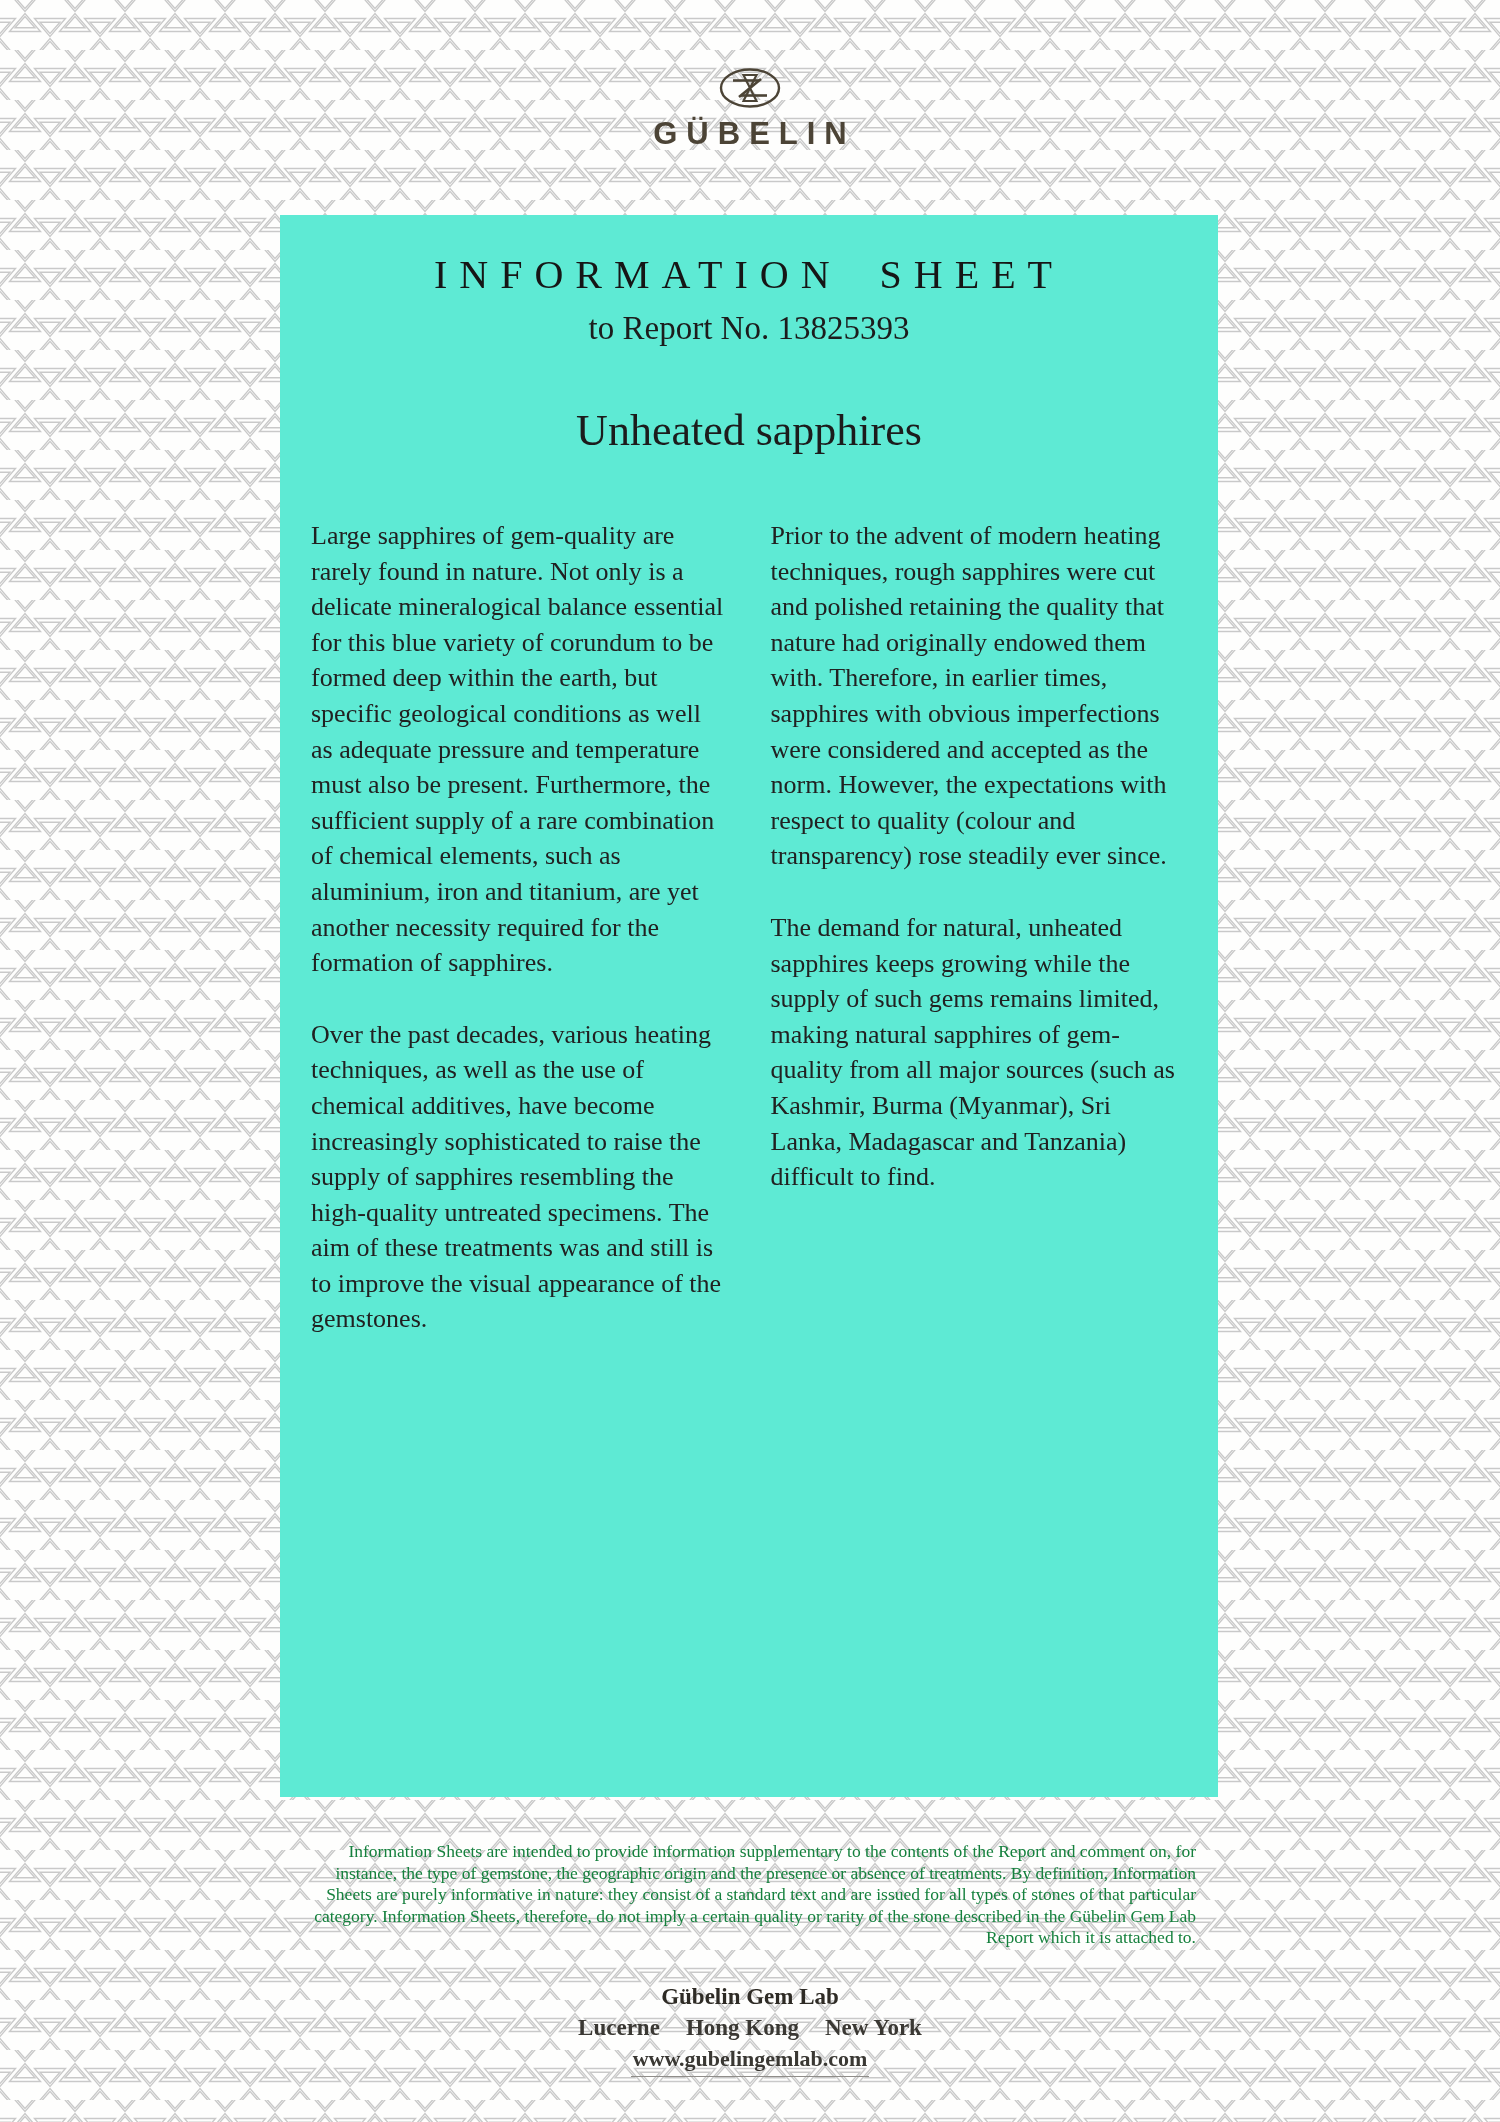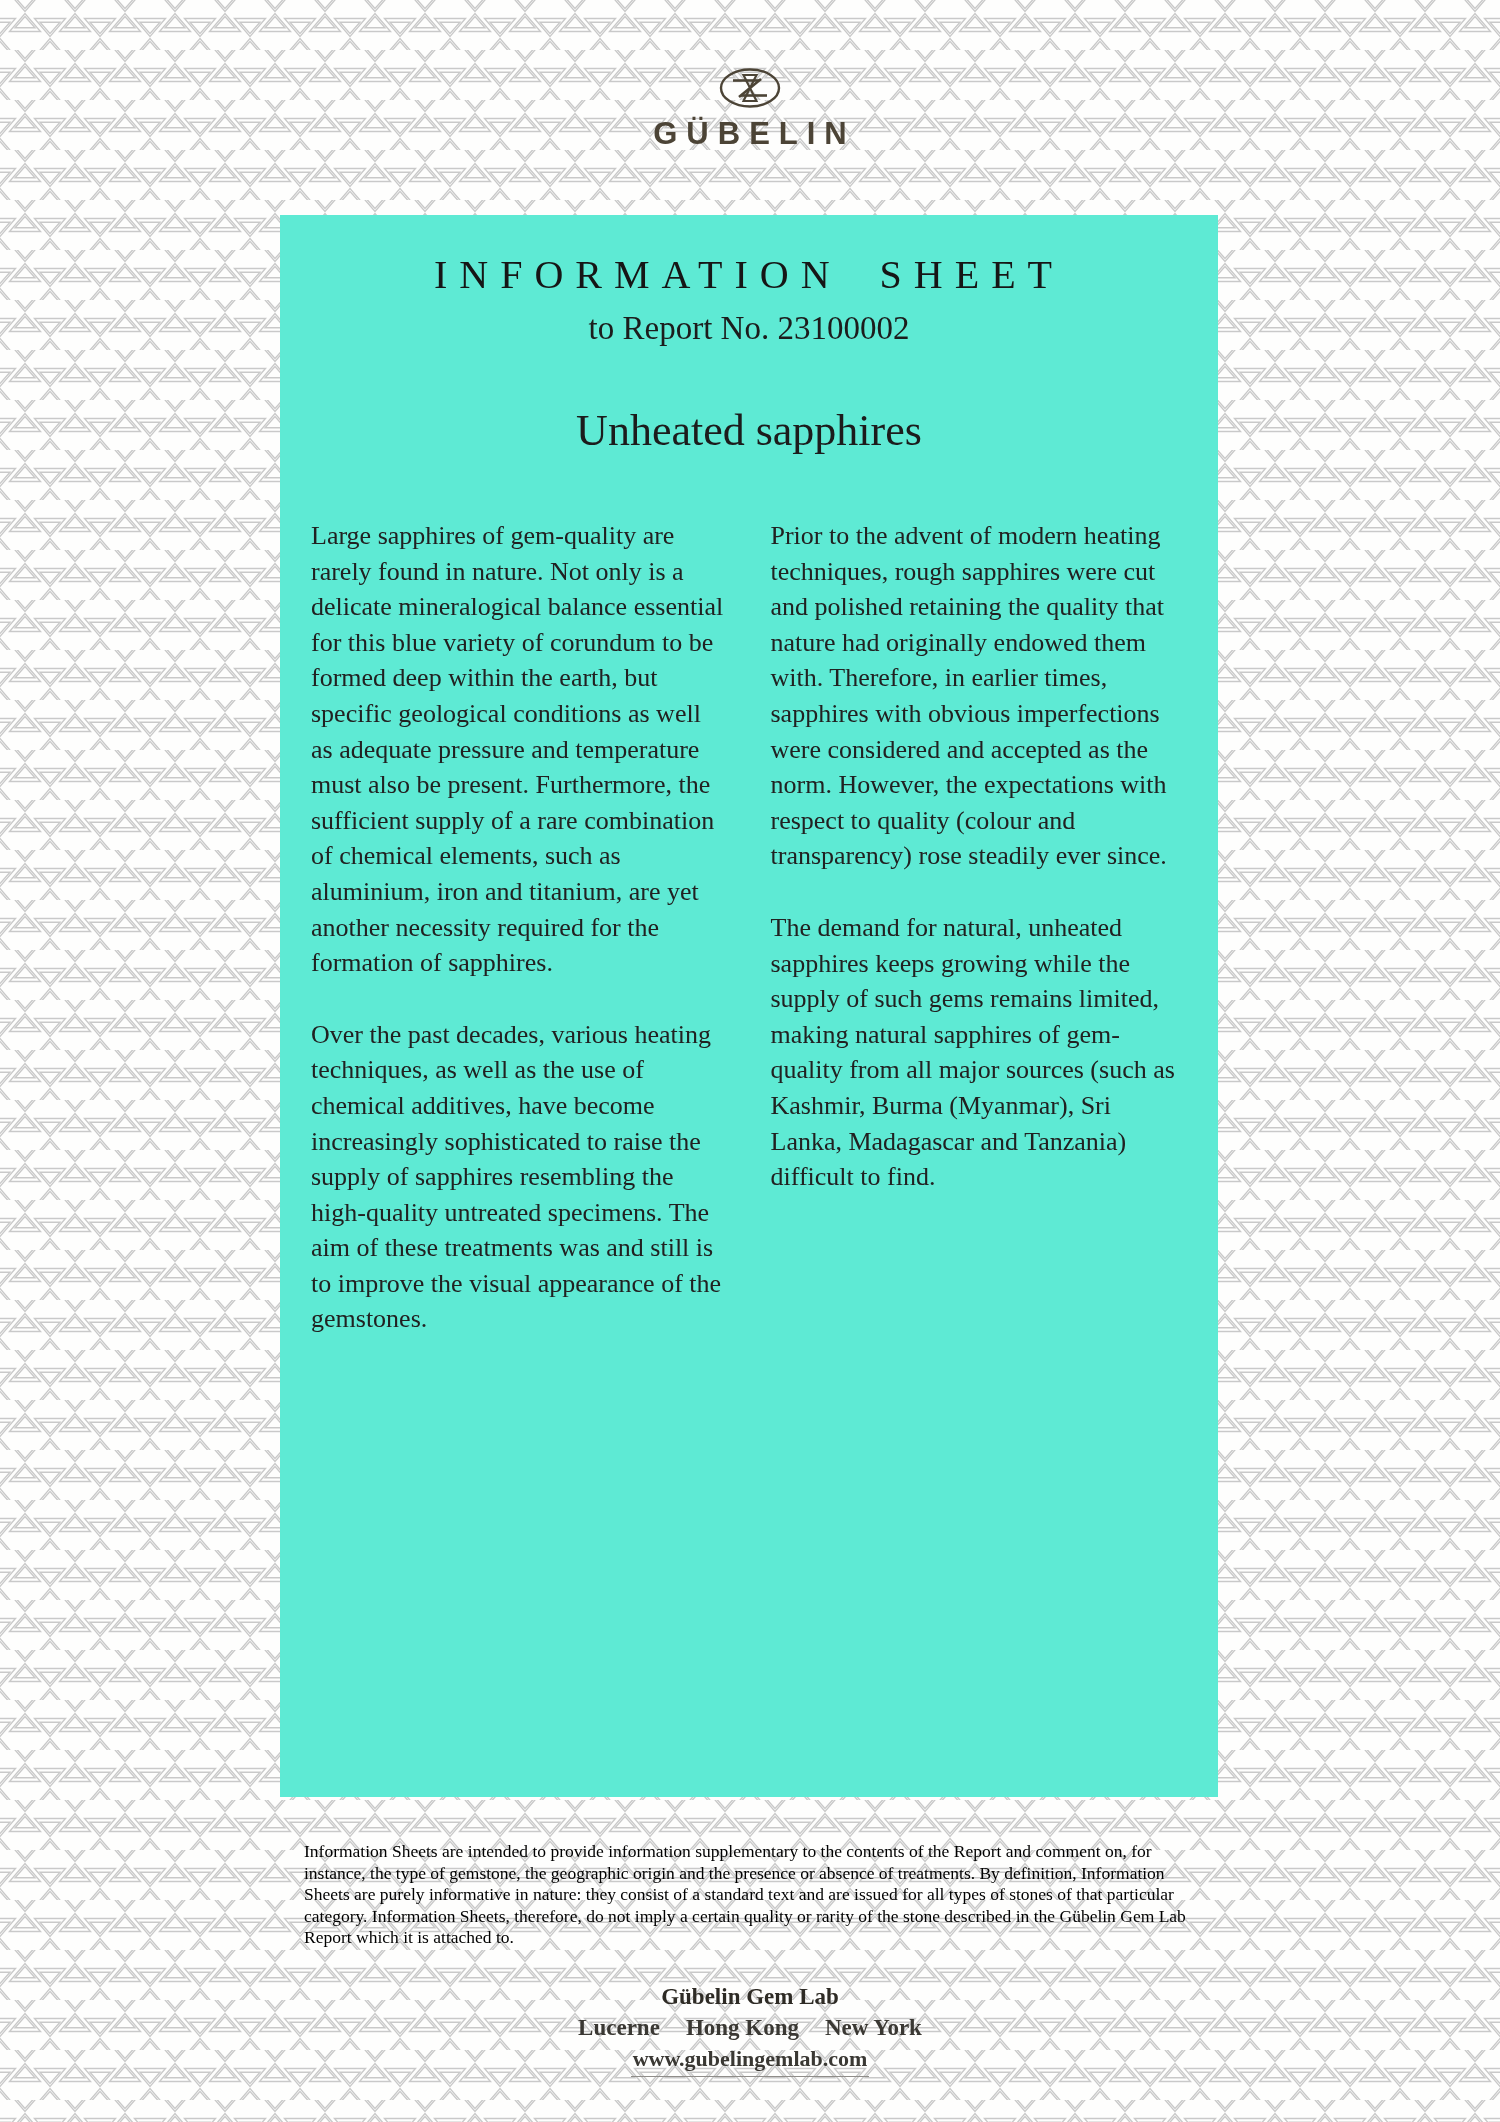--- a/index.html
+++ b/index.html
@@ -66,23 +66,23 @@
     font-size: 26px;
     line-height: 35.6px;
     color: #212121;
     text-align: left;
   }
   
   .disclaimer {
     position: absolute;
     left: 50%; transform: translateX(-50%);
     top: 1841px; width: 892px;
-    text-align: left;
+    text-align: right;
     font-size: 17.5px; line-height: 21.5px;
-    color: #000000;
+    color: #15803d;
     z-index: 2;
   }
   
   .footer {
     position: absolute;
     top: 1984px; left: 0; width: 100%;
     text-align: center;
     z-index: 2;
     color: #32302b;
     font-weight: bold;
@@ -131,21 +131,21 @@
       <path d="M-9,7.5 H17"></path>
       <path d="M-6.5,-13 H6.5 L-6.5,13 H6.5 Z" stroke-width="2.1"></path>
     </g>
   </svg>
   <div class="wordmark">GÜBELIN</div>
 </div>
 
 <div class="sheet">
   <div class="sheet-header">
     <div class="main-title">INFORMATION SHEET</div>
-    <div class="report-line">to Report No. 23100002</div>
+    <div class="report-line">to Report No. 13825393</div>
     <div class="subject-title">Unheated sapphires</div>
   </div>
 
   <div class="columns">
     <div class="col">
       <p>Large sapphires of gem-quality are rarely found in nature. Not only is a delicate mineralogical balance essential for this blue variety of corundum to be formed deep within the earth, but specific geological conditions as well as adequate pressure and temperature must also be present. Furthermore, the sufficient supply of a rare combination of chemical elements, such as aluminium, iron and titanium, are yet another necessity required for the formation of sapphires.</p>
       <p>Over the past decades, various heating techniques, as well as the use of chemical additives, have become increasingly sophisticated to raise the supply of sapphires resembling the high-quality untreated specimens. The aim of these treatments was and still is to improve the visual appearance of the gemstones.</p>
     </div>
     <div class="col">
       <p>Prior to the advent of modern heating techniques, rough sapphires were cut and polished retaining the quality that nature had originally endowed them with. Therefore, in earlier times, sapphires with obvious imperfections were considered and accepted as the norm. However, the expectations with respect to quality (colour and transparency) rose steadily ever since.</p>

